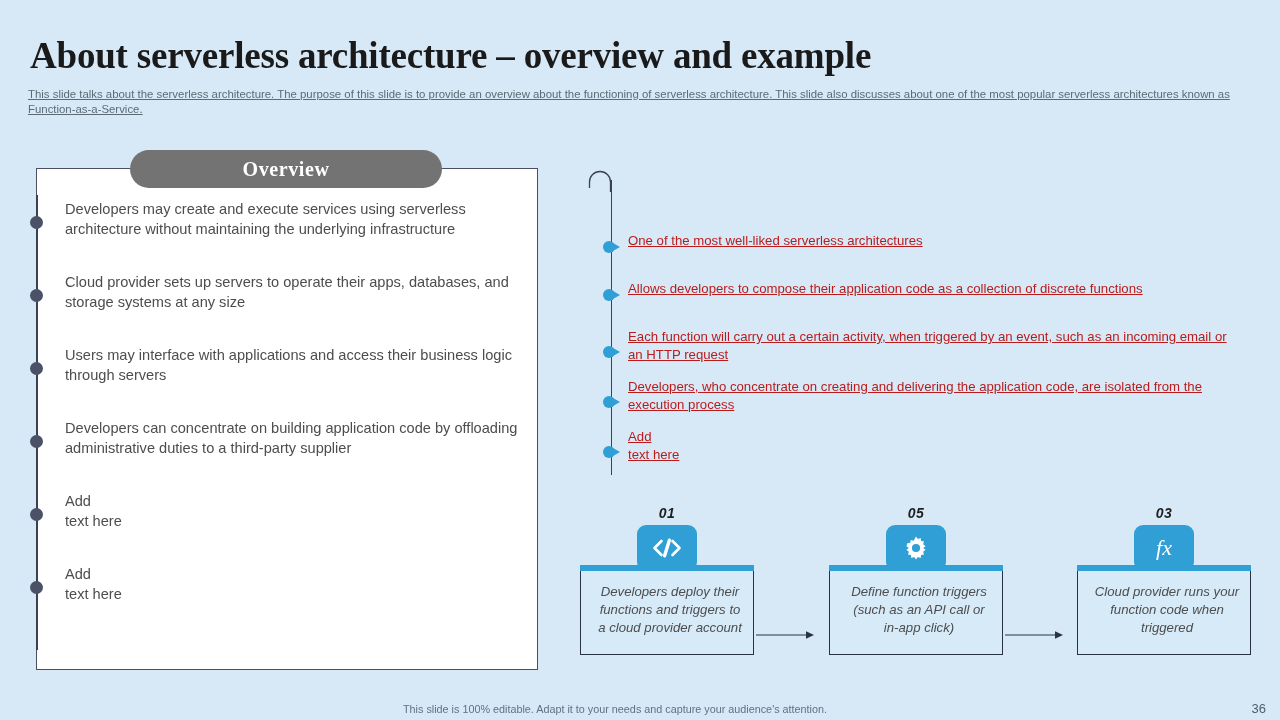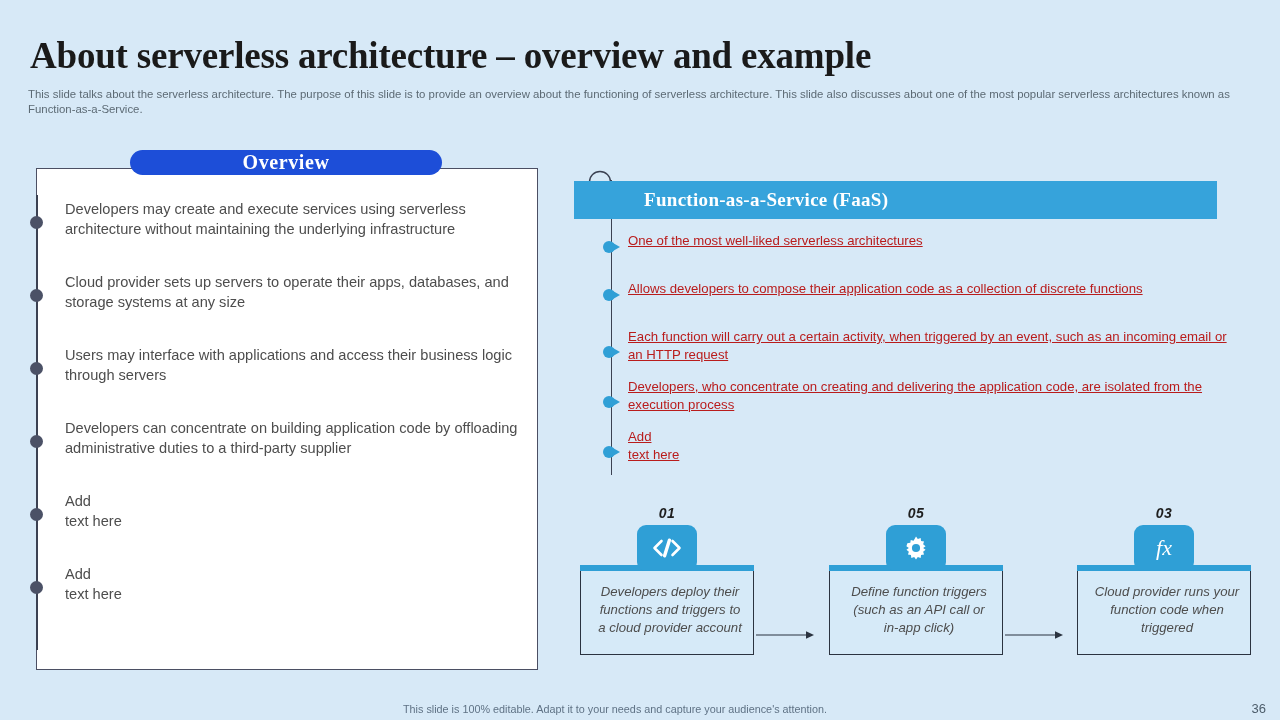--- a/index.html
+++ b/index.html
@@ -13,31 +13,31 @@
 
   
   .title{
     position:absolute;left:30px;top:34px;
     font-family:"Liberation Serif", serif;
     font-size:37px;font-weight:700;color:#1a1a1a;
     letter-spacing:-0.2px;white-space:nowrap;
   }
   .subtitle{
     position:absolute;left:28px;top:87px;width:1222px;
-    font-size:11.4px;line-height:14.5px;color:#5c6a74;
+    font-size:11.4px;line-height:14.5px;color:#5c6a74;text-decoration:underline;
   }
 
   
   .ov-box{
     position:absolute;left:36px;top:168px;width:502px;height:502px;
     background:#ffffff;border:1.4px solid #4b4f63;box-sizing:border-box;
   }
   .ov-pill{
-    position:absolute;left:130px;top:150px;width:312px;height:25px;
-    background:#1d4ed8;border-radius:19px;
+    position:absolute;left:130px;top:150px;width:312px;height:38px;
+    background:#737373;border-radius:19px;
     display:flex;align-items:center;justify-content:center;
   }
   .ov-pill span{
     font-family:"Liberation Serif", serif;
     font-size:20px;font-weight:700;color:#ffffff;letter-spacing:.6px;
   }
   .ov-line{
     position:absolute;left:36px;top:195px;width:1.6px;height:455px;
     background:#3b4152;
   }
@@ -170,23 +170,20 @@
 
   <div class="ov-pill">
     <span>Overview</span>
   </div>
 
   <svg class="hook" viewBox="0 0 28 22">
     <path d="M24.5 22 L24.5 12 A10.5 10.5 0 0 0 3.5 12 L3.5 18" fill="none" stroke="#3b4152" stroke-width="1.3"></path>
   </svg>
   <div class="faas-line"></div>
 
-  <div class="faas-bar">
-    <span>Function-as-a-Service (FaaS)</span>
-  </div>
 
   <div class="faas-list">
     <div class="faas-item">
       <span class="faas-bullet">
           <i class="circ"></i>
           <i class="chev"></i>
         </span>
       <div class="faas-text">One of the most well-liked serverless architectures</div>
     </div>
     <div class="faas-item">

